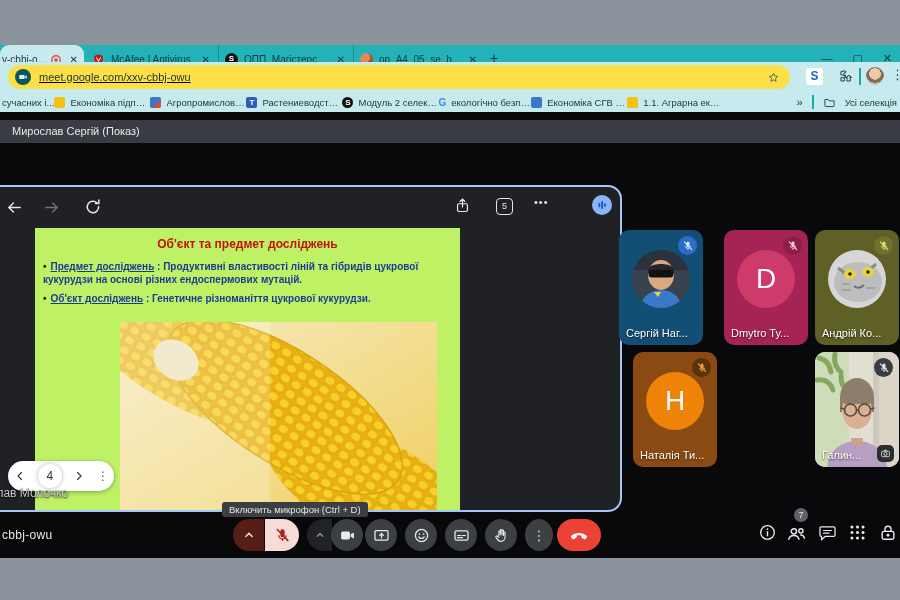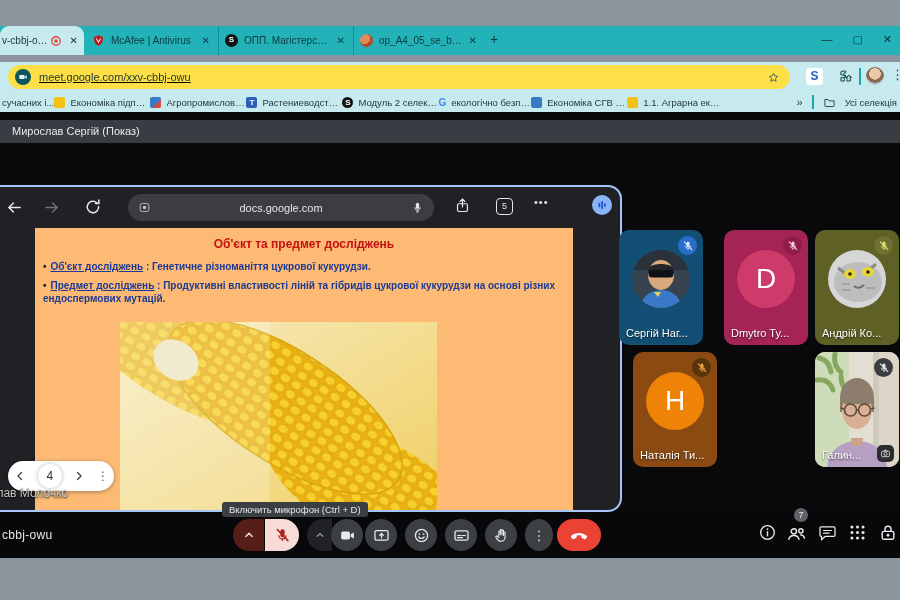--- a/index.html
+++ b/index.html
@@ -3,21 +3,21 @@
 <meta charset="utf-8">
 <style>
   html,body{margin:0;padding:0;background:#555;}
   #screen{position:relative;width:900px;height:600px;background:#8b939c;overflow:hidden;
     font-family:"Liberation Sans",sans-serif;-webkit-font-smoothing:antialiased;}
   #screen *{box-sizing:border-box;}
   .abs{position:absolute;}
   svg{display:block;}
 
   
-  .tabbar{position:absolute;left:0;top:26px;width:900px;height:29px;background:#22b2b8;}
+  .tabbar{position:absolute;left:0;top:45px;width:900px;height:29px;background:#22b2b8;}
   .tab{position:absolute;top:0;height:29px;display:flex;align-items:center;padding:0 6px;
        font-size:10px;color:#0d3a3e;white-space:nowrap;cursor:default;}
   .tab .tab-label{overflow:hidden;text-overflow:ellipsis;white-space:nowrap;flex:1;}
   .tab-close{font-size:10px;color:#0d3a3e;margin-left:6px;flex:0 0 auto;}
   .tab.active{left:0;width:84px;background:#c7eaee;border-radius:9px 9px 0 0;color:#17353a;padding-left:2px;}
   .t2{left:86px;width:130px;}
   .t3{left:218px;width:133px;border-left:1px solid rgba(7,70,74,.35);}
   .t4{left:353px;width:130px;border-left:1px solid rgba(7,70,74,.35);}
   .favicon{width:13px;height:13px;flex:0 0 auto;margin-right:6px;}
   .newtab{position:absolute;left:490px;top:5px;font-size:14px;color:#0d3a3e;}
@@ -66,21 +66,21 @@
   .s-lens{margin-left:10px;color:#bfc2c6;}
   .s-url{flex:1;text-align:center;font-size:11px;}
   .s-mic{margin-right:10px;color:#e6e6e6;}
   .s-share{position:absolute;left:466px;top:10px;}
   .s-tabs{position:absolute;left:508px;top:11px;width:17px;height:17px;border:1.6px solid #e8e8e8;
           border-radius:4px;font-size:9px;text-align:center;line-height:14px;color:#e8e8e8;}
   .s-dots{position:absolute;left:546px;top:9px;font-size:11px;letter-spacing:1px;color:#e8e8e8;}
   .s-audio{position:absolute;right:8px;top:8px;width:20px;height:20px;border-radius:50%;background:#8ab4f8;
            display:flex;align-items:center;justify-content:center;}
 
-  .slide{position:absolute;left:47px;top:41px;width:538px;height:284px;background:#fdba74;}
+  .slide{position:absolute;left:47px;top:41px;width:425px;height:284px;background:#bef264;}
   .slide-title{margin-top:9px;text-align:center;font-size:12px;font-weight:bold;color:#c31212;}
   .bullets{margin:9px 6px 0 8px;}
   .bullet{font-size:10px;font-weight:bold;color:#1c3a96;line-height:1.3;margin-bottom:6px;}
   .bmark{color:#222;margin-right:4px;}
   .blead{text-decoration:underline;}
   .cornimg{position:absolute;left:85px;top:94px;width:317px;height:190px;}
 
   .navpill{position:absolute;left:20px;top:274px;width:106px;height:30px;background:#fff;border-radius:16px;
            display:flex;align-items:center;justify-content:space-around;box-shadow:0 1px 4px rgba(0,0,0,.35);color:#3c4043;}
   .nav-num{width:24px;height:24px;border-radius:50%;background:#fff;box-shadow:0 0 4px rgba(0,0,0,.3);
@@ -394,55 +394,42 @@
       <span class="s-fwd abs">
           <svg width="17" height="17">
             <use href="#i-fwd"></use>
           </svg>
         </span>
       <span class="s-reload abs">
           <svg width="18" height="18">
             <use href="#i-reload"></use>
           </svg>
         </span>
-      <div class="s-pill">
-        <span class="s-lens">
-            <svg width="13" height="13">
-              <use href="#i-lens"></use>
-            </svg>
-          </span>
-        <span class="s-url">docs.google.com</span>
-        <span class="s-mic">
-            <svg width="13" height="13">
-              <use href="#i-mic"></use>
-            </svg>
-          </span>
-      </div>
       <span class="s-share abs">
           <svg width="17" height="17">
             <use href="#i-share"></use>
           </svg>
         </span>
       <span class="s-tabs abs"><span>5</span></span>
       <span class="s-dots abs">•••</span>
       <span class="s-audio abs">
           <svg width="14" height="14">
             <use href="#i-eq"></use>
           </svg>
         </span>
     </div>
 
     <div class="slide">
       <div class="slide-title">Об'єкт та предмет досліджень</div>
       <div class="bullets">
         <div class="bullet">
-          <span class="bmark">•</span><span class="blead">Об'єкт досліджень</span><span> : Генетичне різноманіття цукрової кукурудзи.</span>
+          <span class="bmark">•</span><span class="blead">Предмет досліджень</span><span> : Продуктивні властивості ліній та гібридів цукрової кукурудзи на основі різних ендоспермових мутацій.</span>
         </div>
         <div class="bullet">
-          <span class="bmark">•</span><span class="blead">Предмет досліджень</span><span> : Продуктивні властивості ліній та гібридів цукрової кукурудзи на основі різних ендоспермових мутацій.</span>
+          <span class="bmark">•</span><span class="blead">Об'єкт досліджень</span><span> : Генетичне різноманіття цукрової кукурудзи.</span>
         </div>
       </div>
       <svg class="cornimg" viewBox="0 0 317 190">
         <defs>
           <pattern id="kern" patternUnits="userSpaceOnUse" width="13" height="11">
             <rect width="13" height="11" fill="#e9b013"></rect>
             <ellipse cx="6.5" cy="5.5" rx="5.4" ry="4.4" fill="#f8d02a" stroke="#dfa60e" stroke-width="1"></ellipse>
           </pattern>
           <linearGradient id="cbg" x1="0" y1="0" x2="1" y2="1">
             <stop offset="0" stop-color="#f7ecc2"></stop>

